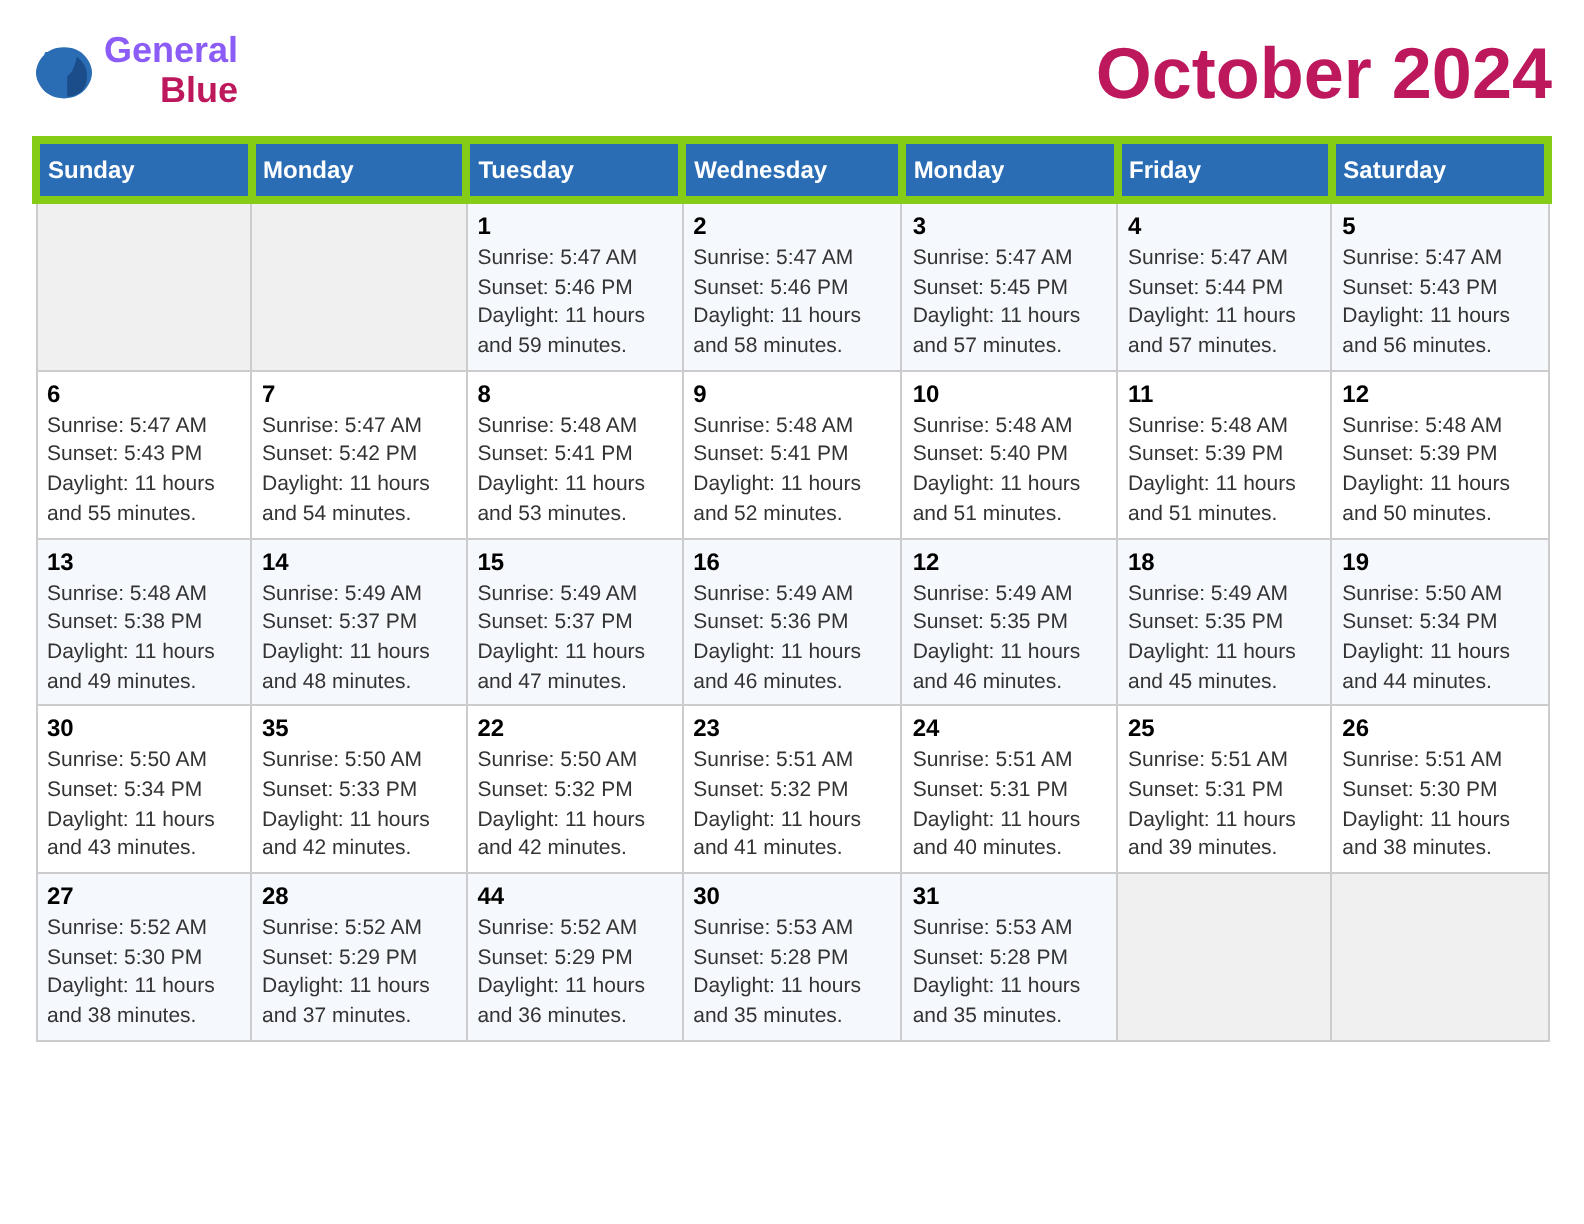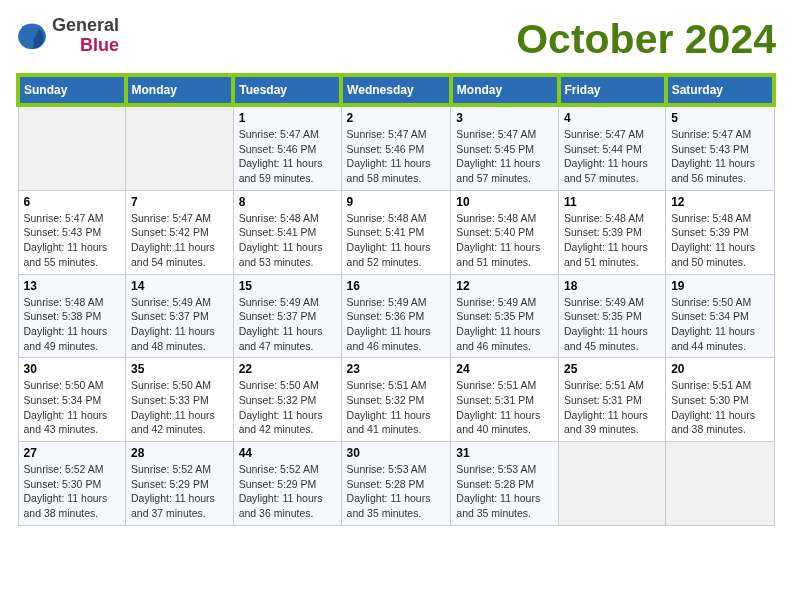--- a/index.html
+++ b/index.html
@@ -21,33 +21,33 @@
       align-items: center;
       gap: 4px;
     }
     .logo-text {
       font-size: 18px;
       font-weight: bold;
       color: #333;
       line-height: 1.1;
     }
     .logo-text span {
-      color: #404040;
+      color: #8b5cf6;
     }
     .logo-icon {
       width: 32px;
       height: 28px;
     }
     .title-block {
       text-align: right;
     }
     .month-title {
-      font-size: 41px;
-      font-weight: bold;
-      color: #4d7c0f;
+      font-size: 36px;
+      font-weight: bold;
+      color: #be185d;
     }
     .location-title {
       font-size: 15px;
       color: #555;
     }
     table {
       width: 100%;
       border-collapse: collapse;
       font-size: 11px;
     }
@@ -227,21 +227,21 @@
         </td>
         <td>
           <span class="day-num">24</span>
           <div class="day-info">Sunrise: 5:51 AM<br>Sunset: 5:31 PM<br>Daylight: 11 hours and 40 minutes.</div>
         </td>
         <td>
           <span class="day-num">25</span>
           <div class="day-info">Sunrise: 5:51 AM<br>Sunset: 5:31 PM<br>Daylight: 11 hours and 39 minutes.</div>
         </td>
         <td>
-          <span class="day-num">20</span>
+          <span class="day-num">26</span>
           <div class="day-info">Sunrise: 5:51 AM<br>Sunset: 5:30 PM<br>Daylight: 11 hours and 38 minutes.</div>
         </td>
       </tr>
       <tr>
         <td>
           <span class="day-num">27</span>
           <div class="day-info">Sunrise: 5:52 AM<br>Sunset: 5:30 PM<br>Daylight: 11 hours and 38 minutes.</div>
         </td>
         <td>
           <span class="day-num">28</span>

